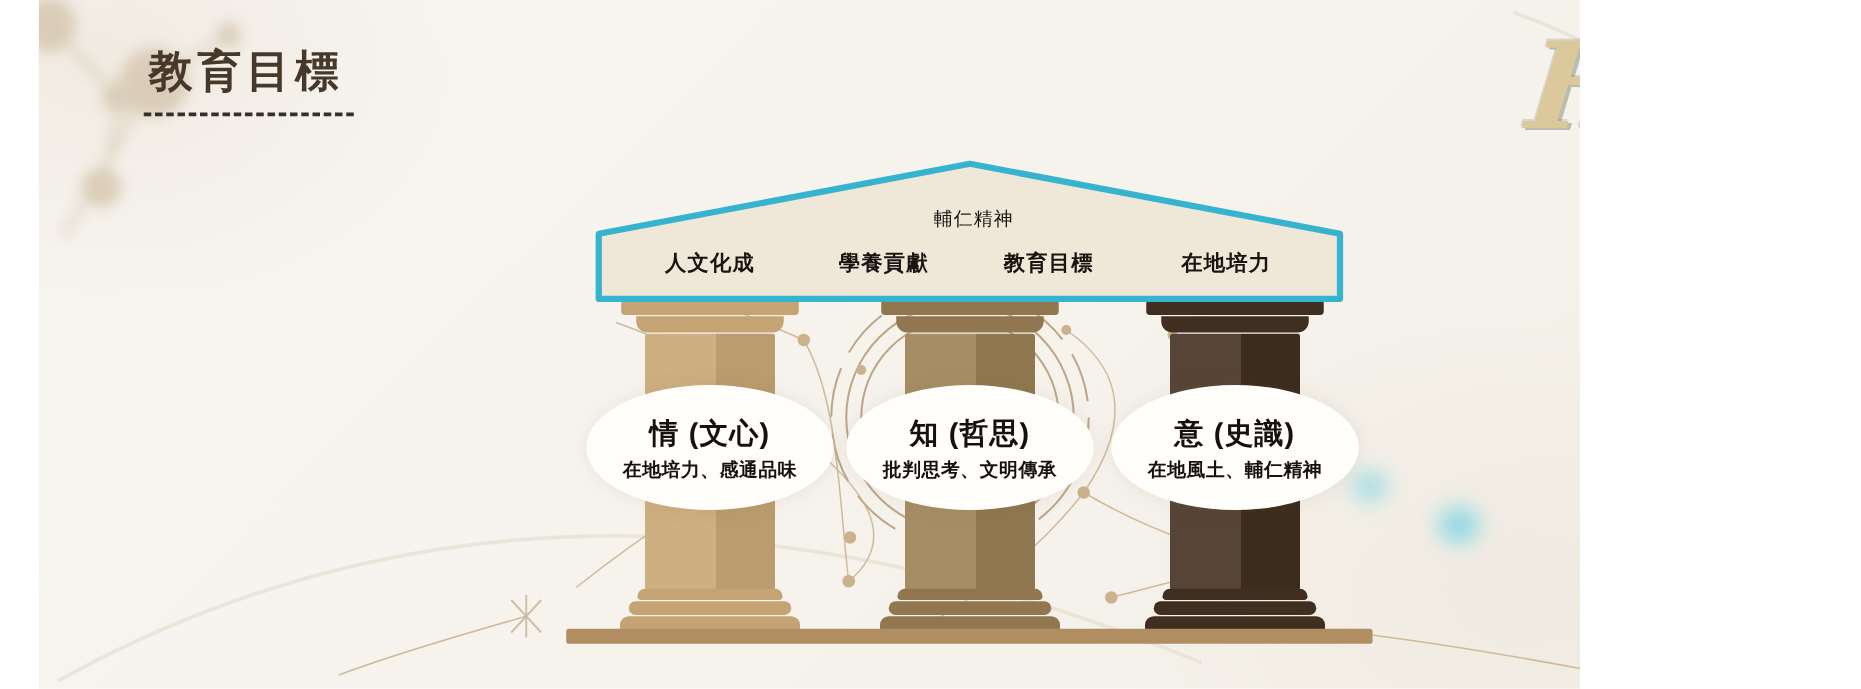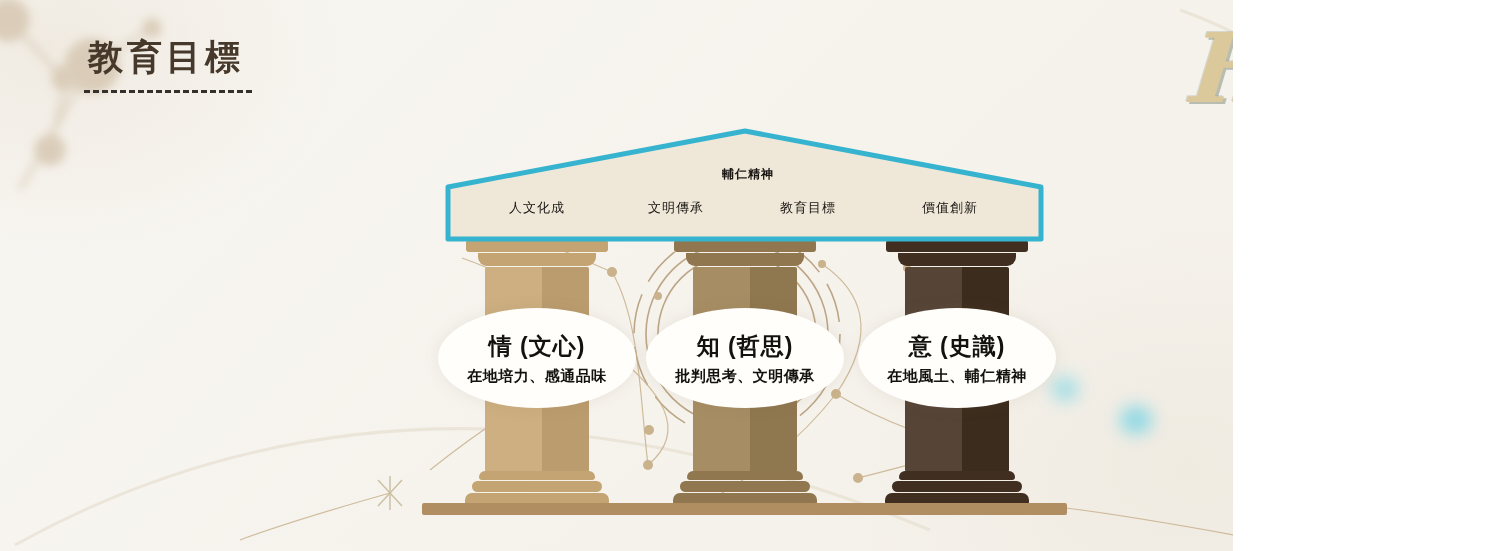--- a/index.html
+++ b/index.html
@@ -5,20 +5,21 @@
   html,body{margin:0;padding:0;}
   .slide{
     position:relative;
     width:1233px;height:551px;
     overflow:hidden;
     background:
       radial-gradient(420px 300px at 4% 8%, rgba(226,214,196,.35), rgba(226,214,196,0) 70%),
       radial-gradient(500px 360px at 96% 85%, rgba(233,225,211,.4), rgba(233,225,211,0) 70%),
       linear-gradient(135deg,#f8f6f2 0%,#f6f3ed 55%,#f4f1ea 100%);
     font-family:"Liberation Sans","DejaVu Sans",sans-serif;
+    margin-left:31px;
   }
   .abs{position:absolute;}
   
   svg.decor{left:0;top:0;z-index:1;pointer-events:none;}
   .blob{border-radius:50%;pointer-events:none;z-index:1;}
   .blob.cyan{background:#7ed5e5;filter:blur(9px);}
   .blob-hci{left:1320px;top:38px;width:115px;height:68px;opacity:.75;transform:rotate(-28deg);}
   .blob-tail{left:1252px;top:96px;width:88px;height:34px;opacity:.38;transform:rotate(-28deg);}
   .blob-dot1{left:1052px;top:378px;width:26px;height:22px;opacity:.8;filter:blur(6px);}
   .blob-dot2{left:1120px;top:406px;width:32px;height:28px;opacity:.9;filter:blur(6px);}
@@ -46,25 +47,25 @@
     left:818px;top:121px;height:40px;z-index:6;
     padding:0 22px;border-radius:20px;
     font-family:"Liberation Serif","DejaVu Serif",serif;
     font-size:27px;font-weight:700;letter-spacing:1px;line-height:40px;
     box-shadow:0 2px 5px rgba(90,70,45,.25);
   }
   
   svg.pediment{left:0;top:0;z-index:4;pointer-events:none;}
   .ped-title{
     left:748px;top:166px;transform:translateX(-50%);z-index:5;
-    font-size:12px;font-weight:700;color:#171411;letter-spacing:1px;
+    font-size:15px;font-weight:400;color:#171411;letter-spacing:1px;
   }
   .ped-item{
     top:199px;transform:translateX(-50%);z-index:5;
-    font-size:13px;font-weight:400;color:#171411;letter-spacing:1px;white-space:nowrap;
+    font-size:17px;font-weight:700;color:#171411;letter-spacing:1px;white-space:nowrap;
   }
   
   .pillar{z-index:3;}
   .cap-abacus{top:240px;height:12px;width:142px;border-radius:3px;}
   .cap-echinus{top:253px;height:13px;width:118px;border-radius:0 0 9px 9px;}
   .shaft{top:267px;height:205px;width:104px;border-radius:2px;
          background:linear-gradient(90deg,var(--c1) 0 55%,var(--c2) 55% 100%);}
   .base-1{top:471px;height:9px;width:116px;border-radius:6px 6px 3px 3px;}
   .base-2{top:481px;height:11px;width:130px;border-radius:7px;}
   .base-3{top:493px;height:12px;width:144px;border-radius:7px 7px 3px 3px;}
@@ -158,23 +159,23 @@
   <div class="abs page-title">教育目標</div>
   <div class="abs title-underline"></div>
 
   <div class="abs hci">HCI</div>
 
   <svg class="pediment abs" width="1489" height="551" viewBox="0 0 1489 551">
     <polygon points="745,131 1041,187 1041,239 448,239 448,187" stroke-width="5" stroke-linejoin="round" style="fill: rgb(239, 231, 216); stroke: rgb(54, 179, 206);"></polygon>
   </svg>
   <div class="abs ped-title">輔仁精神</div>
   <div class="abs ped-item" style="left:537px">人文化成</div>
-  <div class="abs ped-item" style="left:676px">文明傳承</div>
+  <div class="abs ped-item" style="left:676px">學養貢獻</div>
   <div class="abs ped-item" style="left:808px">教育目標</div>
-  <div class="abs ped-item" style="left:950px">價值創新</div>
+  <div class="abs ped-item" style="left:950px">在地培力</div>
 
 
   <div class="abs pillar" style="left:537px;top:0;width:0;height:551px">
     <div class="cx cap-abacus" style="background-color: rgb(195, 164, 114);"></div>
     <div class="cx cap-echinus" style="background-color: rgb(195, 164, 114);"></div>
     <div class="cx shaft" style="--c1: #cdaf81; --c2: #bb9c6e;"></div>
     <div class="cx base-1" style="background-color: rgb(195, 164, 114);"></div>
     <div class="cx base-2" style="background-color: rgb(195, 164, 114);"></div>
     <div class="cx base-3" style="background-color: rgb(195, 164, 114);"></div>
     <div class="cx ellipse">

